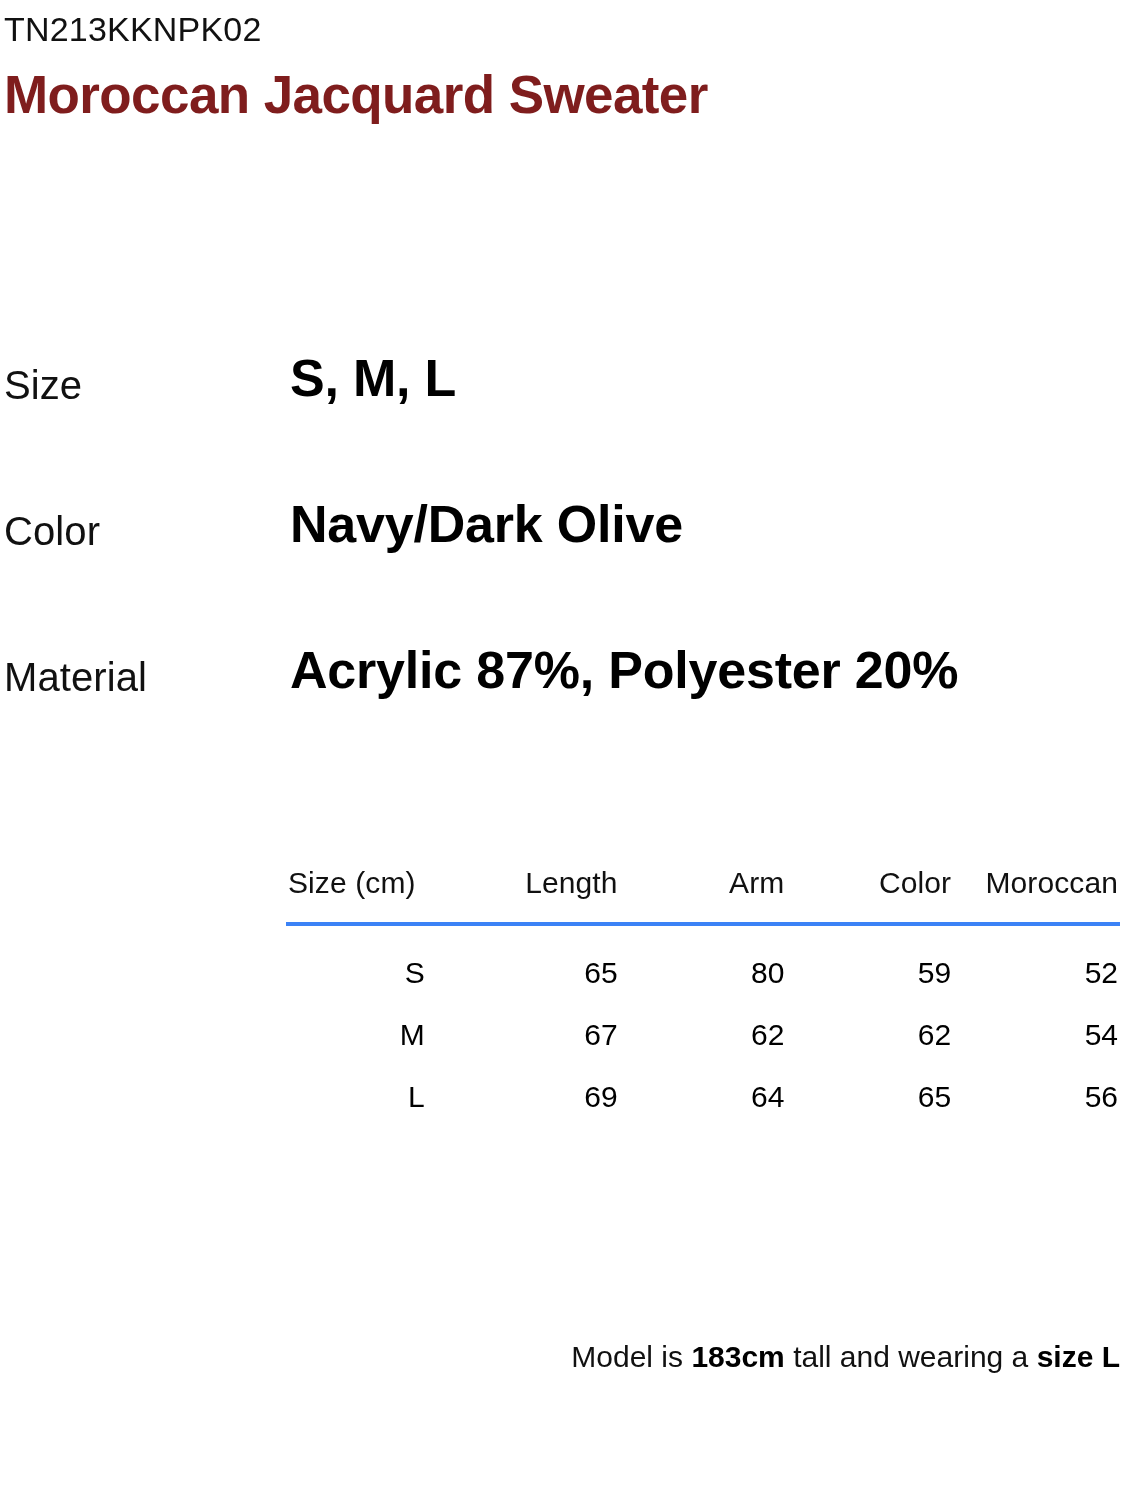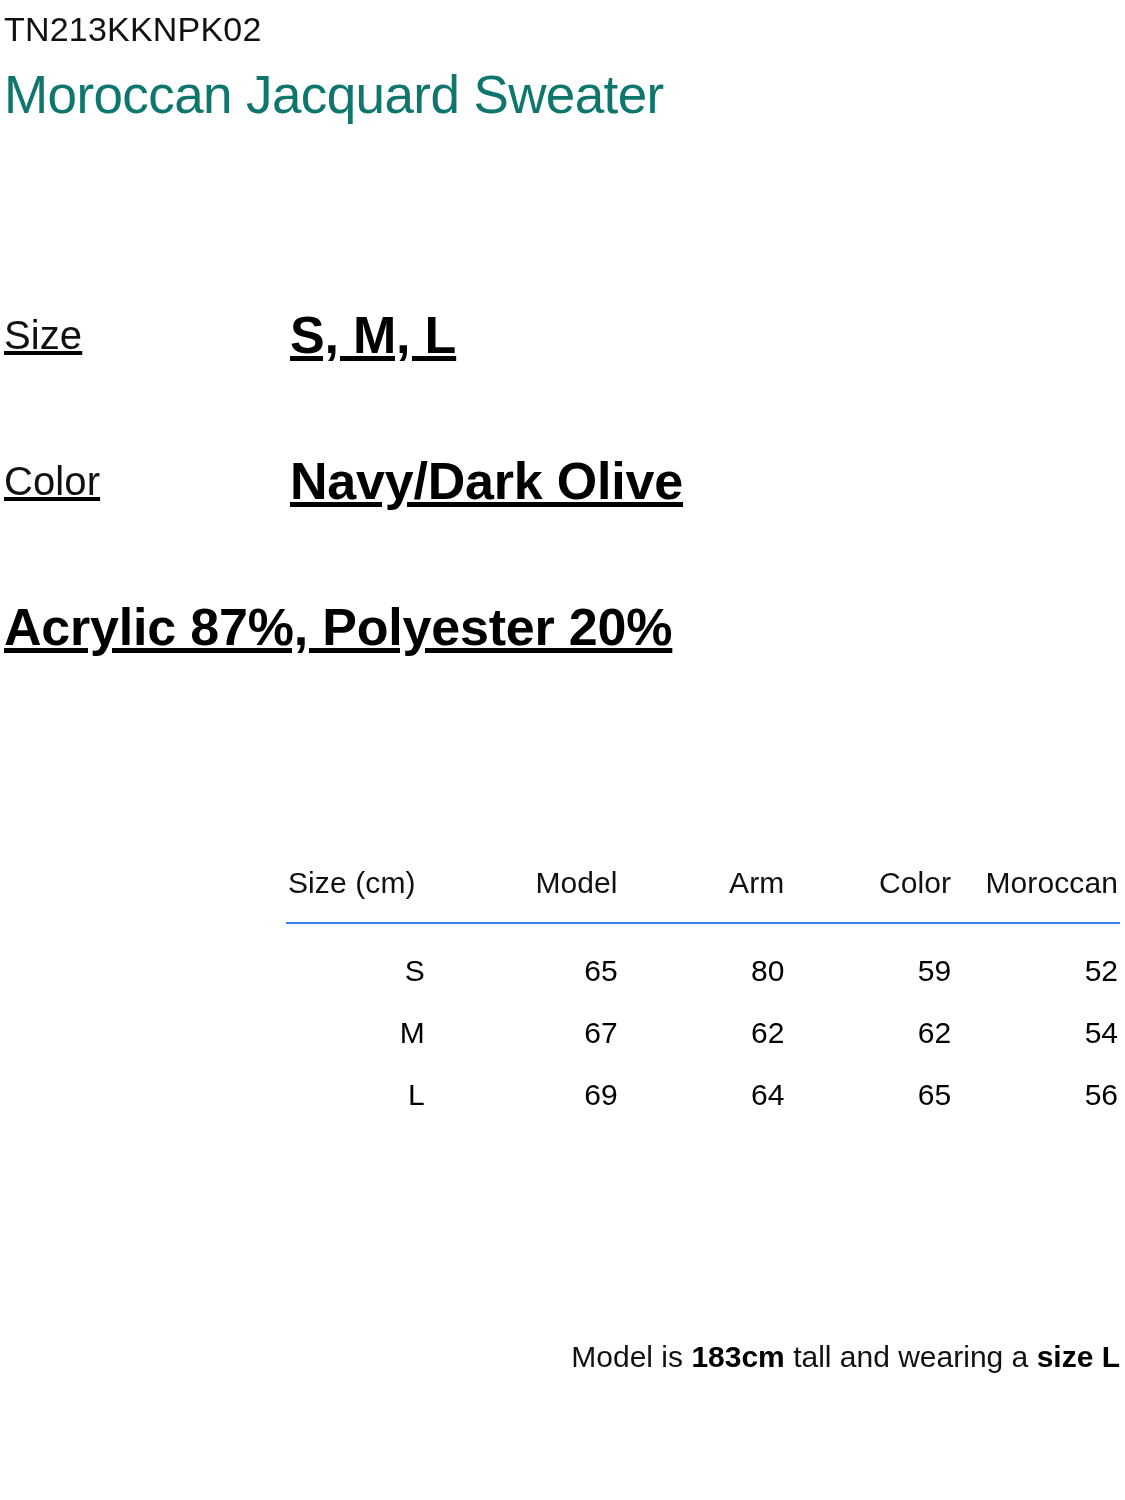--- a/index.html
+++ b/index.html
@@ -33,39 +33,38 @@
   }
   .sku {
     font-size: 34px;
     font-weight: 400;
     letter-spacing: 0.2px;
     line-height: 1.25;
     color: #111111;
   }
   .product-title {
     font-size: 53px;
-    font-weight: 400;
+    font-weight: 700;
     letter-spacing: -0.6px;
     line-height: 1.2;
     margin-top: 12px;
-    color: #0f766e;
+    color: #7f1d1d;
   }
 
   
   .specs {
     position: absolute;
     top: 262px;
     left: 4px;
     right: 0;
   }
   .spec-row {
     display: flex;
-    align-items: center;
+    align-items: flex-end;
     height: 146px;
-    text-decoration: underline;
   }
   .spec-label {
     width: 286px;
     flex: 0 0 286px;
     font-size: 40px;
     font-weight: 400;
     color: #111111;
     letter-spacing: 0.1px;
   }
   .spec-value {
@@ -92,21 +91,21 @@
     font-weight: 400;
     color: #111111;
     text-align: right;
     padding: 0 2px 22px 2px;
     letter-spacing: 0.1px;
   }
   th.first-col {
     text-align: left;
   }
   thead tr {
-    border-bottom: 2px solid #3b82f6;
+    border-bottom: 4px solid #3b82f6;
   }
   td {
     font-size: 30px;
     font-weight: 400;
     color: #000000;
     text-align: right;
     padding: 14px 2px 14px 2px;
   }
   td.first-col {
     font-weight: 400;
@@ -152,31 +151,32 @@
       <div class="spec-label">Size</div>
       <div class="spec-value">S, M, L</div>
     </div>
 
     <div class="spec-row">
       <div class="spec-label">Color</div>
       <div class="spec-value">Navy/Dark Olive</div>
     </div>
 
     <div class="spec-row">
+      <div class="spec-label">Material</div>
       <div class="spec-value">Acrylic 87%, Polyester 20%</div>
     </div>
 
   </div>
 
   <div class="size-table">
     <table>
       <thead>
         <tr>
           <th class="first-col">Size (cm)</th>
-          <th>Model</th>
+          <th>Length</th>
           <th>Arm</th>
           <th>Color</th>
           <th>Moroccan</th>
         </tr>
       </thead>
       <tbody>
         <tr>
           <td class="first-col">S</td>
           <td>65</td>
           <td>80</td>

